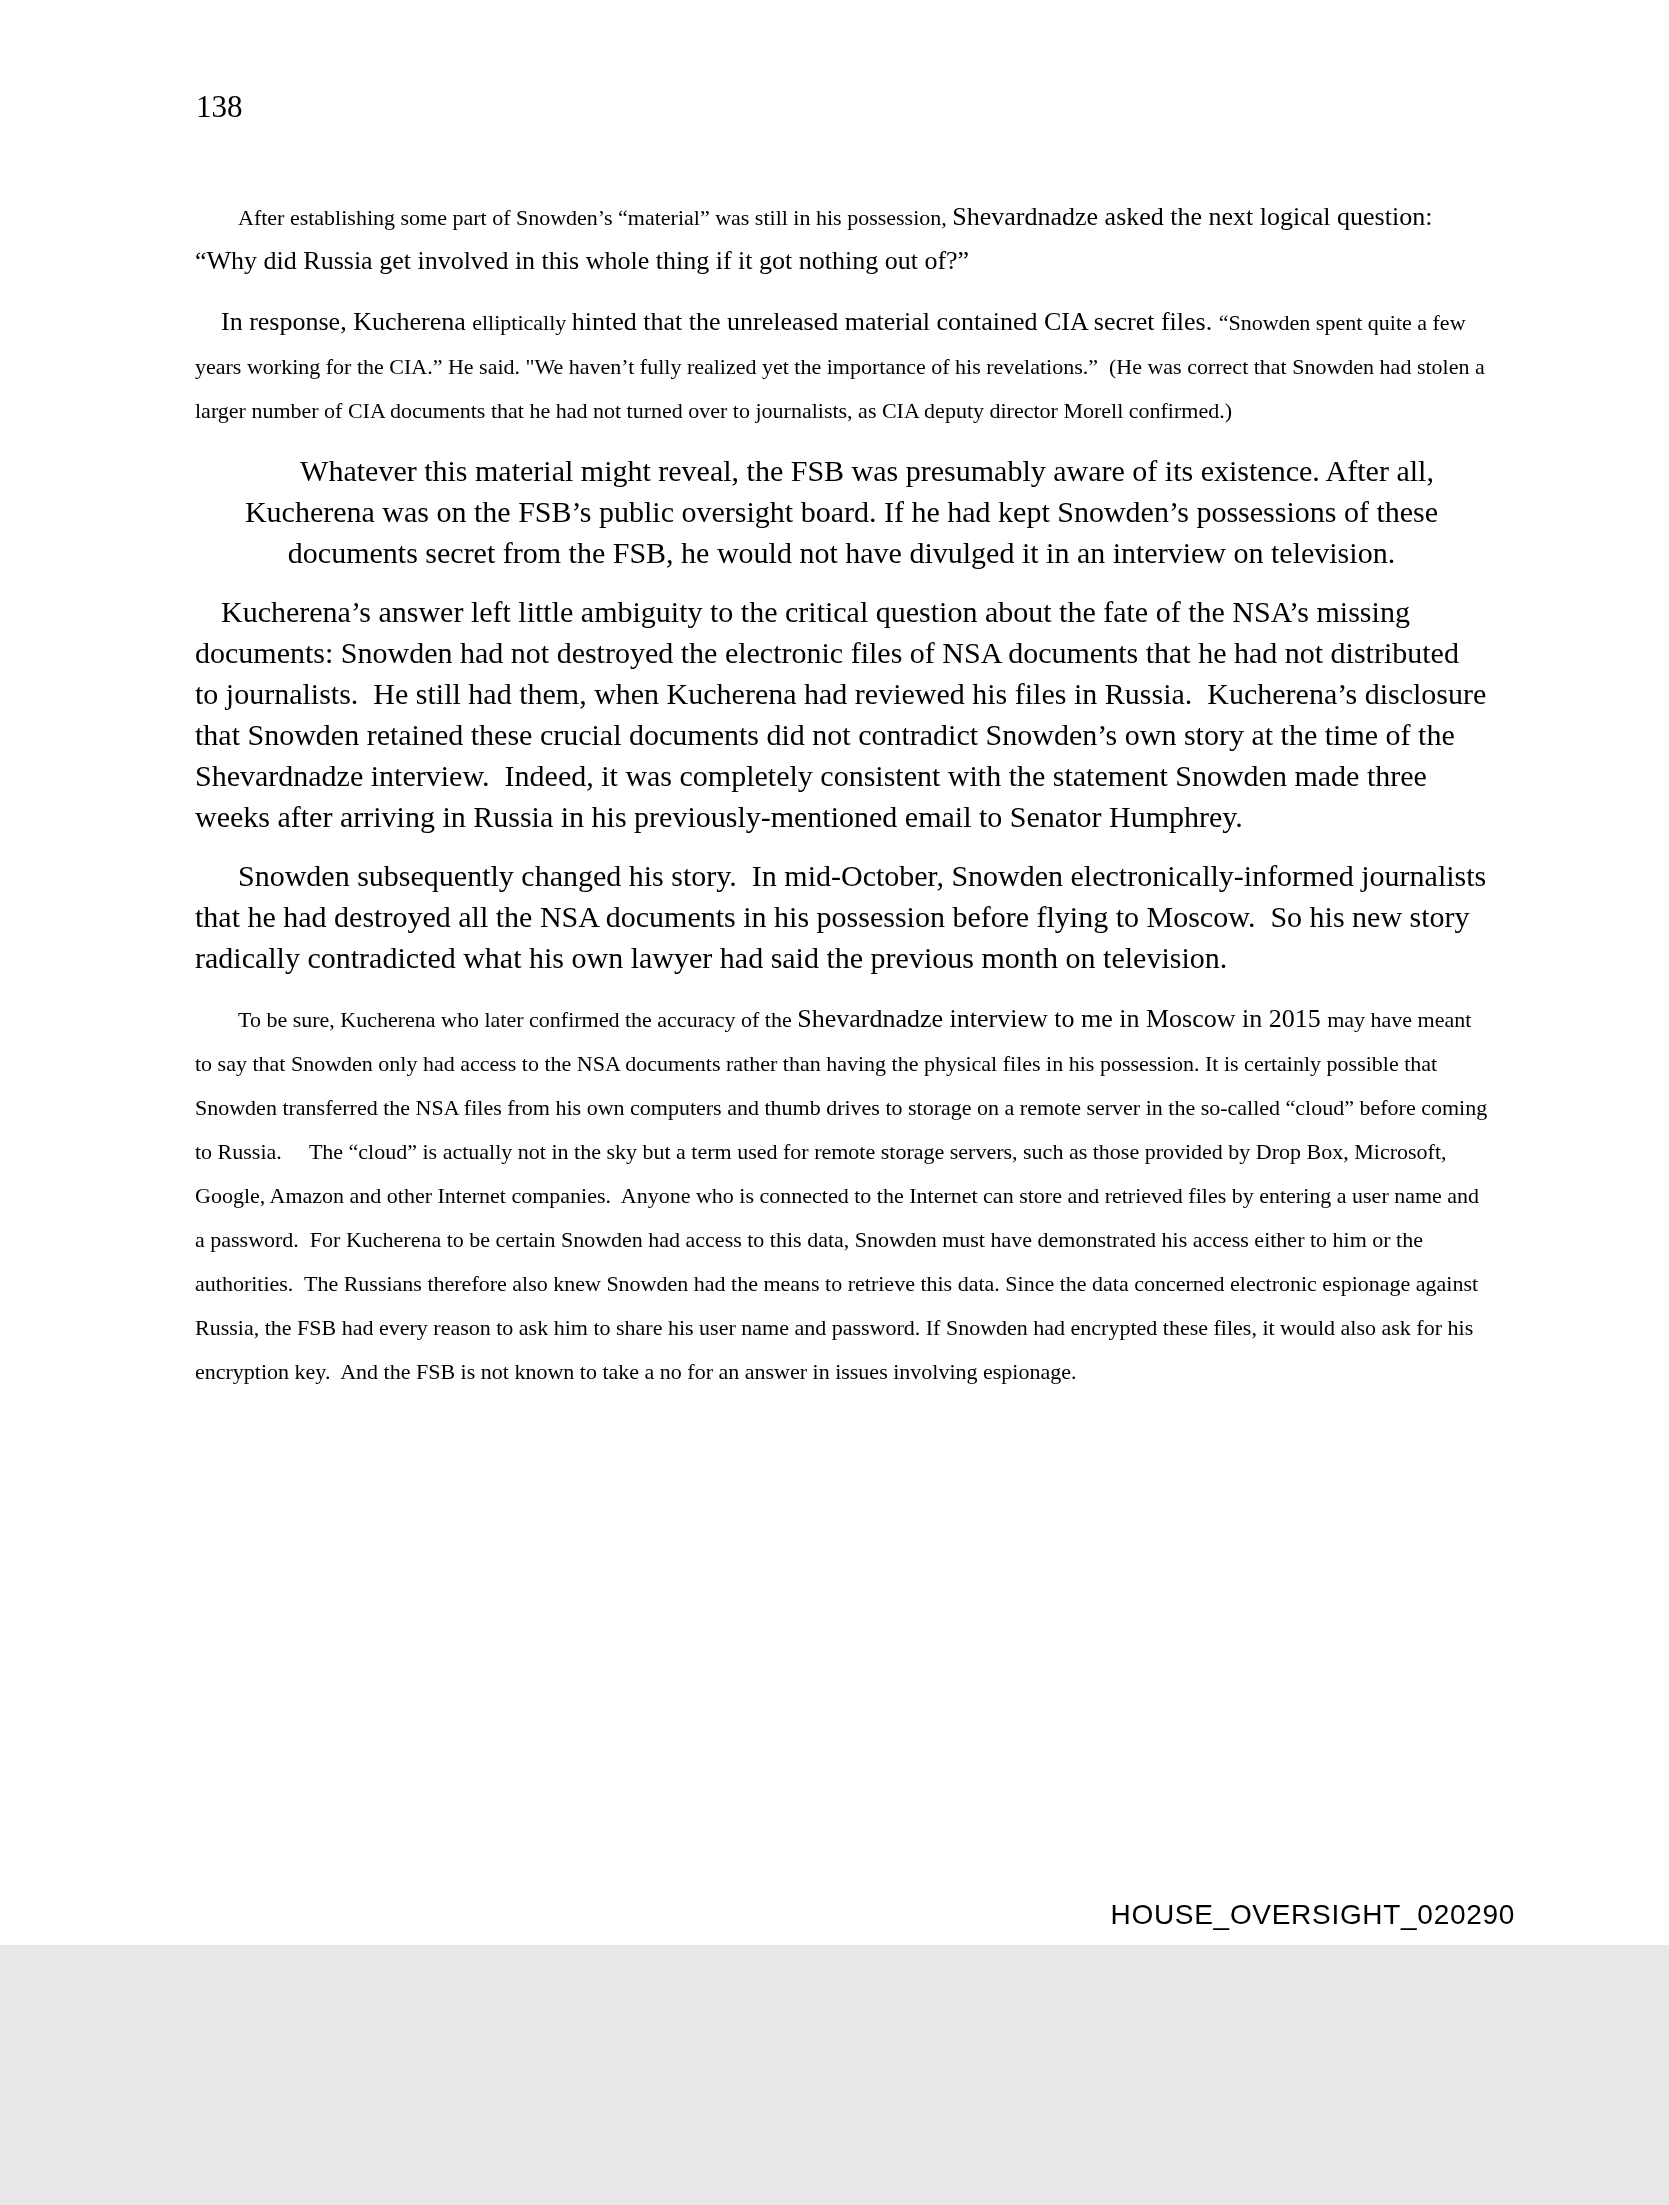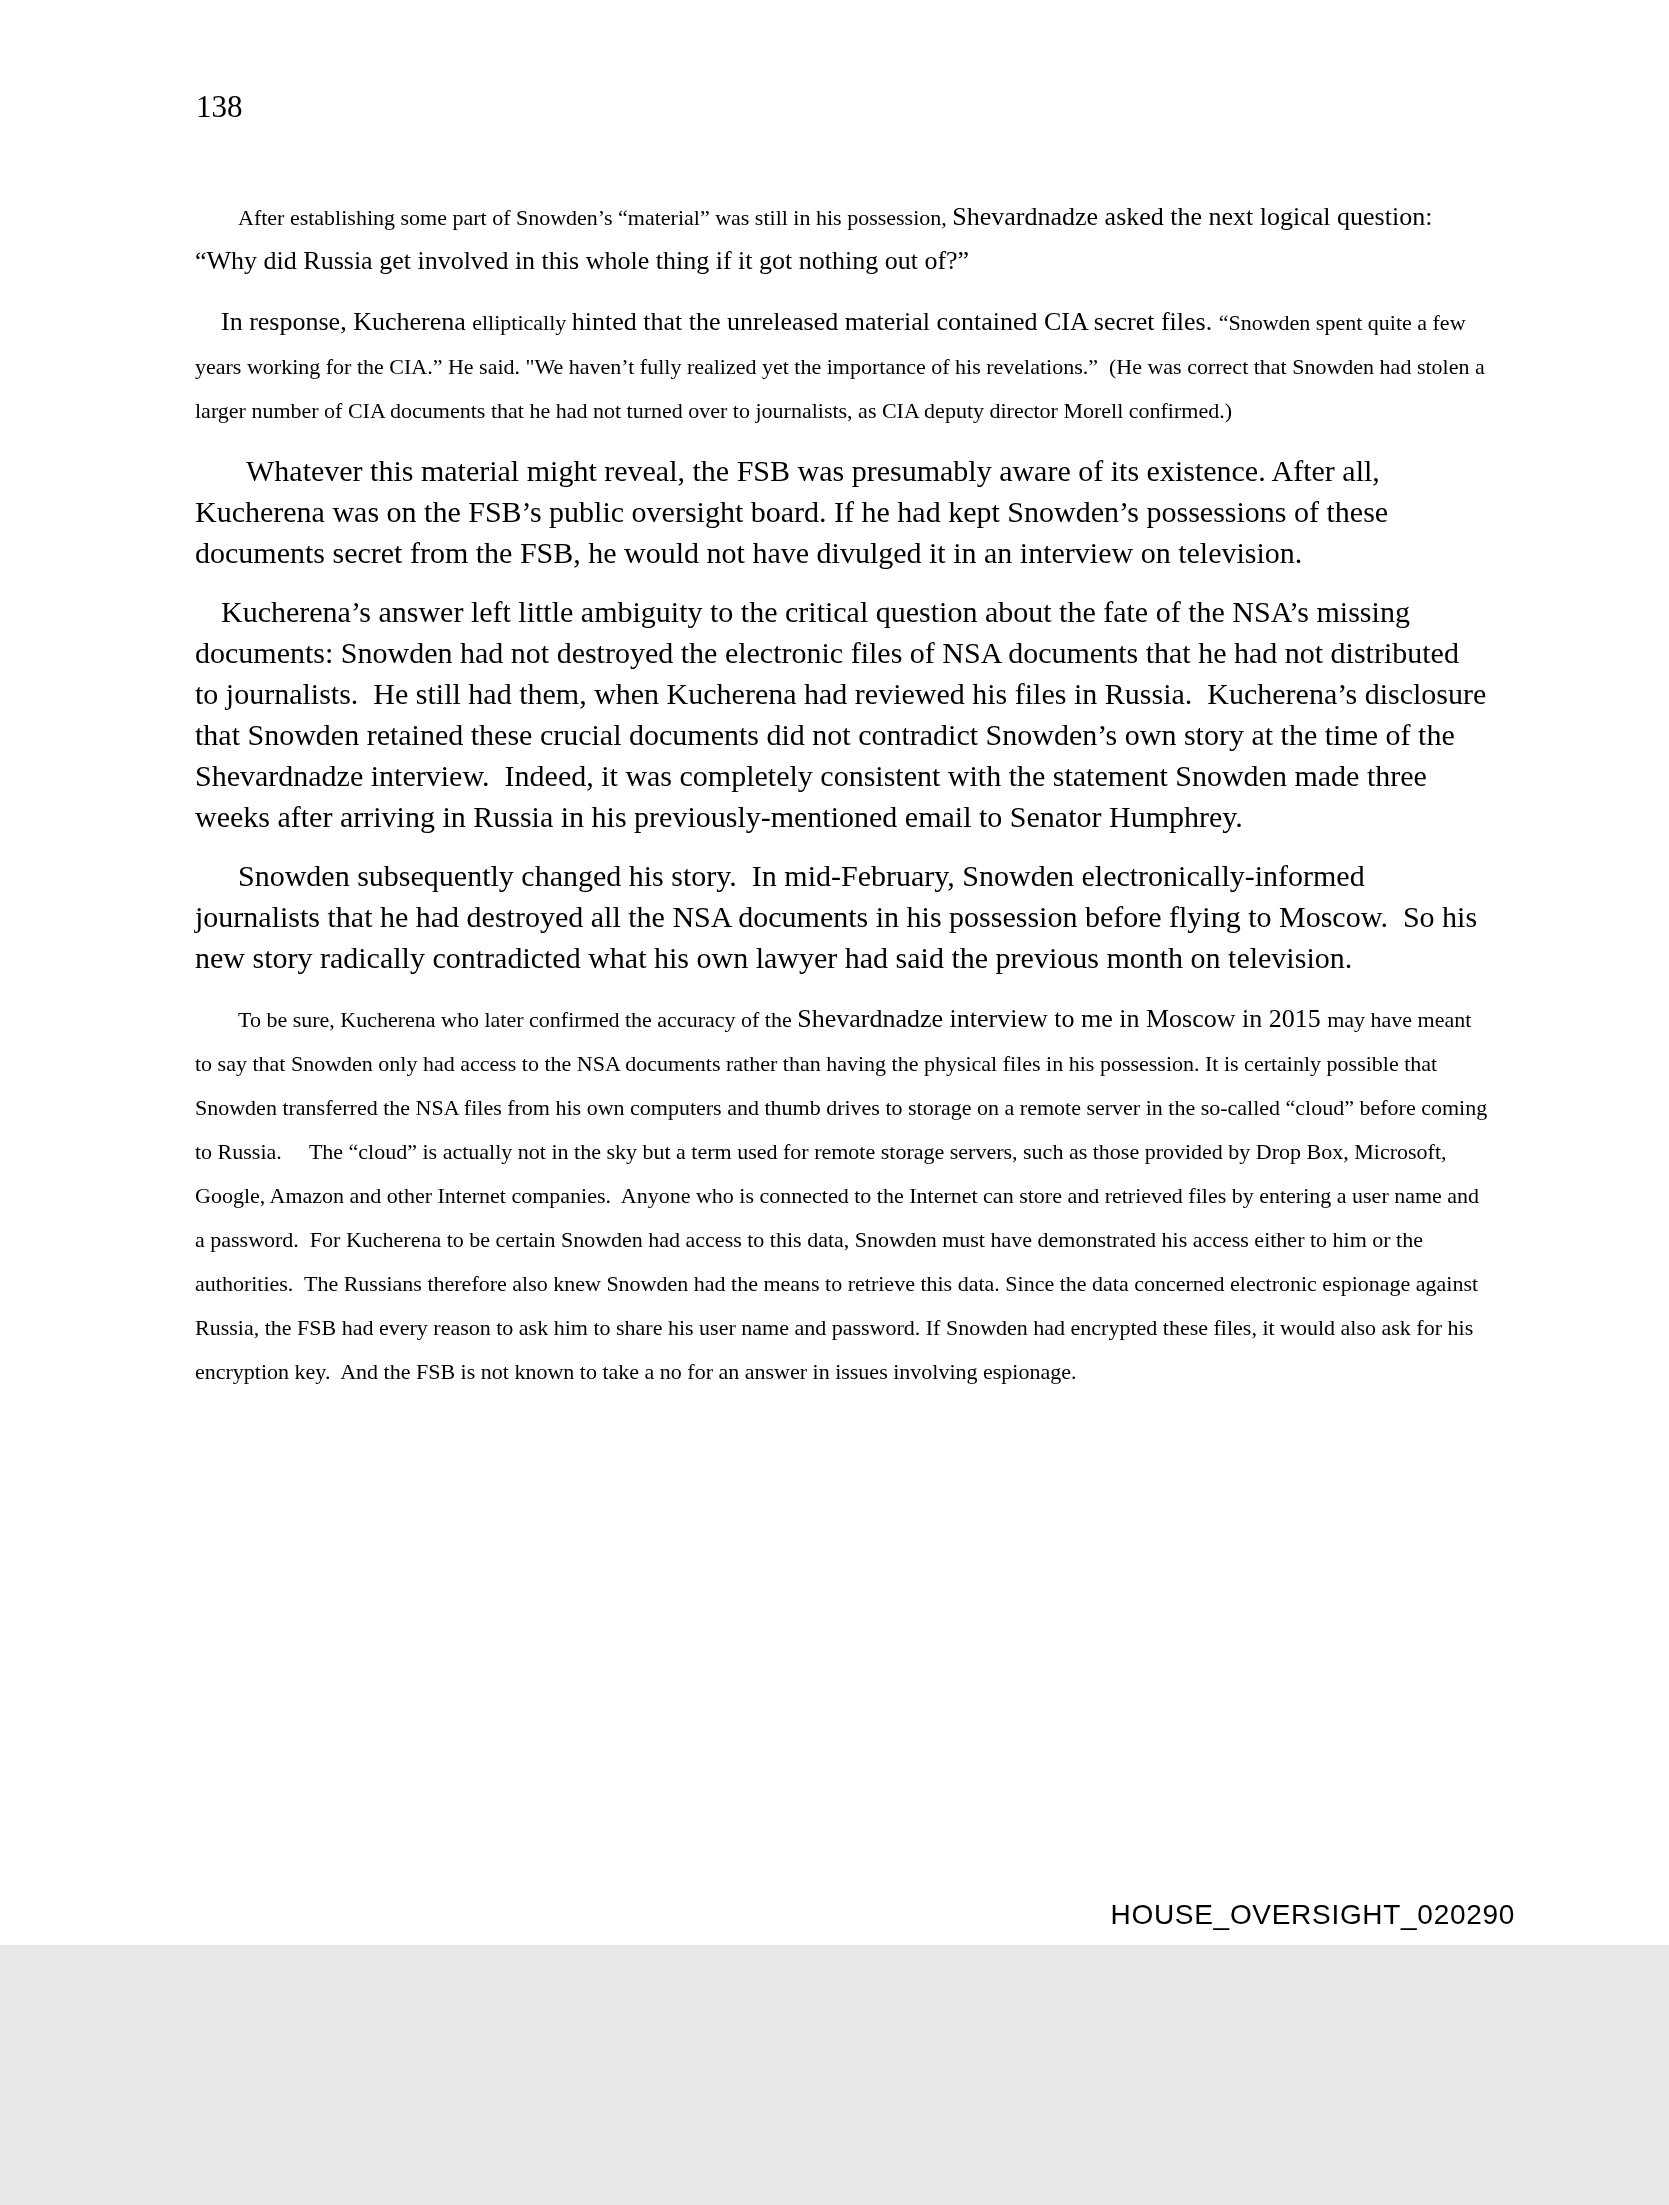--- a/index.html
+++ b/index.html
@@ -32,21 +32,21 @@
   }
   .para {
     font-size: 30px;
     line-height: 41px;
     margin: 0 0 18.3px 0;
     white-space: pre-wrap;
     text-align: left;
   }
   .indent-40 { text-indent: 26px; }
   .indent-65 { text-indent: 43px; }
-  .indent-75 { text-indent: 51px; }
+  .indent-75 { text-indent: 51px; text-align: center; }
   .seg-n { font-size: 22px; }
   .seg-s { font-size: 26px; }
   .footer {
     position: absolute;
     right: 154px;
     bottom: 14.4px;
     font-family: "Liberation Sans", sans-serif;
     font-size: 28px;
     letter-spacing: 0.7px;
   }
@@ -61,21 +61,21 @@
   <div class="content">
 
     <p class="para indent-65"><span class="seg-n">After establishing some part of Snowden’s “material” was still in his possession, </span><span class="seg-s">Shevardnadze asked the next logical question:  “Why did Russia get involved in this whole thing if it got nothing out of?”</span></p>
 
     <p class="para indent-40"><span class="seg-s">In response, Kucherena </span><span class="seg-n">elliptically </span><span class="seg-s">hinted that the unreleased material contained CIA secret files. </span><span class="seg-n">“Snowden spent quite a few years working for the CIA.” He said. "We haven’t fully realized yet the importance of his revelations.”  (He was correct that Snowden had stolen a larger number of CIA documents that he had not turned over to journalists, as CIA deputy director Morell confirmed.)</span></p>
 
     <p class="para indent-75">Whatever this material might reveal, the FSB was presumably aware of its existence. After all, Kucherena was on the FSB’s public oversight board. If he had kept Snowden’s possessions of these documents secret from the FSB, he would not have divulged it in an interview on television.</p>
 
     <p class="para indent-40">Kucherena’s answer left little ambiguity to the critical question about the fate of the NSA’s missing documents: Snowden had not destroyed the electronic files of NSA documents that he had not distributed to journalists.  He still had them, when Kucherena had reviewed his files in Russia.  Kucherena’s disclosure that Snowden retained these crucial documents did not contradict Snowden’s own story at the time of the Shevardnadze interview.  Indeed, it was completely consistent with the statement Snowden made three weeks after arriving in Russia in his previously-mentioned email to Senator Humphrey.</p>
 
-    <p class="para indent-65">Snowden subsequently changed his story.  In mid-February, Snowden electronically-informed journalists that he had destroyed all the NSA documents in his possession before flying to Moscow.  So his new story radically contradicted what his own lawyer had said the previous month on television.</p>
+    <p class="para indent-65">Snowden subsequently changed his story.  In mid-October, Snowden electronically-informed journalists that he had destroyed all the NSA documents in his possession before flying to Moscow.  So his new story radically contradicted what his own lawyer had said the previous month on television.</p>
 
     <p class="para indent-65"><span class="seg-n">To be sure, Kucherena who later confirmed the accuracy of the </span><span class="seg-s">Shevardnadze interview to me in Moscow in 2015 </span><span class="seg-n">may have meant to say that Snowden only had access to the NSA documents rather than having the physical files in his possession. It is certainly possible that Snowden transferred the NSA files from his own computers and thumb drives to storage on a remote server in the so-called “cloud” before coming to Russia.     The “cloud” is actually not in the sky but a term used for remote storage servers, such as those provided by Drop Box, Microsoft, Google, Amazon and other Internet companies.  Anyone who is connected to the Internet can store and retrieved files by entering a user name and a password.  For Kucherena to be certain Snowden had access to this data, Snowden must have demonstrated his access either to him or the authorities.  The Russians therefore also knew Snowden had the means to retrieve this data. Since the data concerned electronic espionage against Russia, the FSB had every reason to ask him to share his user name and password. If Snowden had encrypted these files, it would also ask for his encryption key.  And the FSB is not known to take a no for an answer in issues involving espionage.</span></p>
 
 
   </div>
 
   <div class="footer">HOUSE_OVERSIGHT_020290</div>
 
 </div>
 

